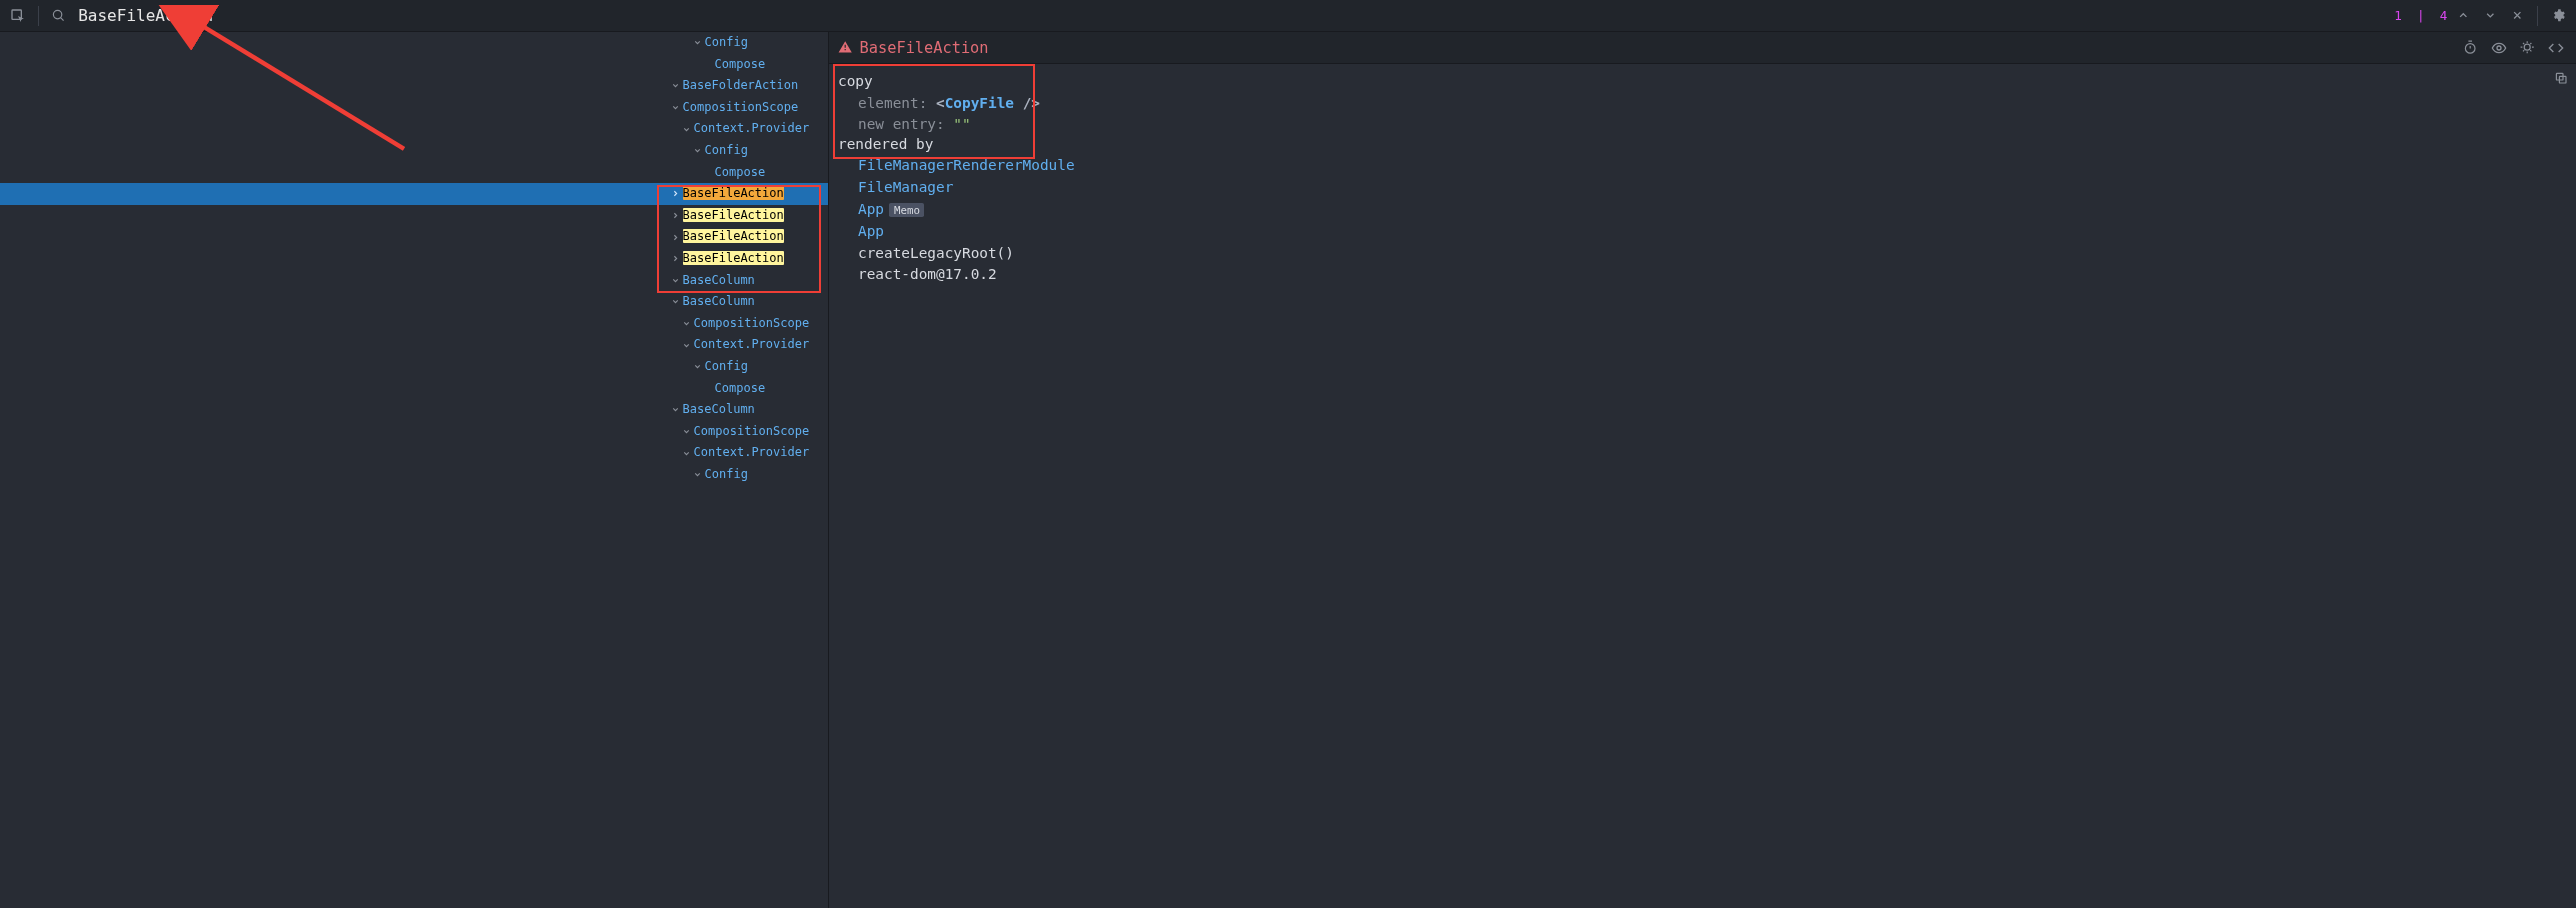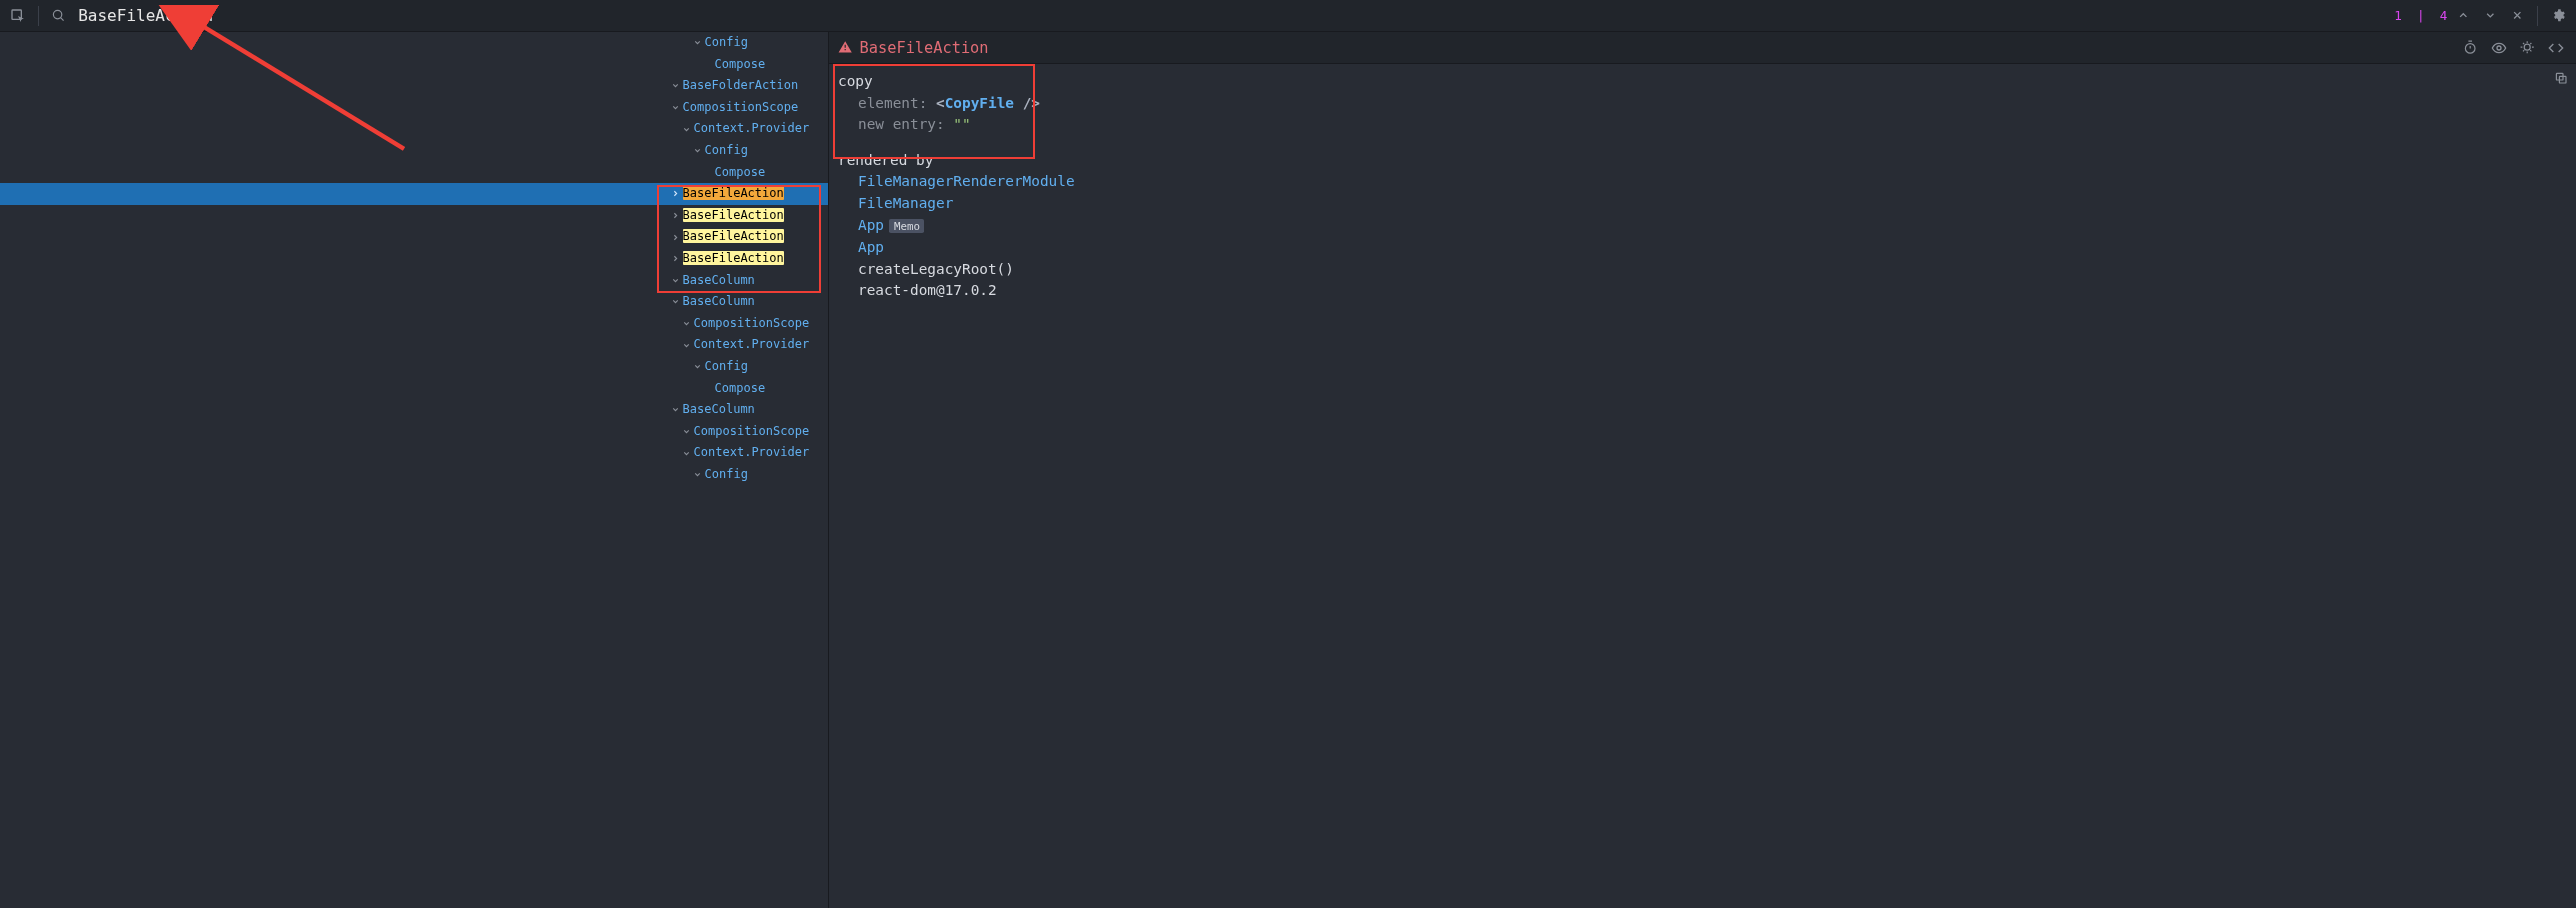--- a/index.html
+++ b/index.html
@@ -422,21 +422,21 @@
             <rect x="4" y="4" width="11" height="11" rx="1"></rect>
           </svg>
       </span>
 
       <div class="section-title">copy</div>
       <div id="props-block">
           <div class="kv-row"><span class="kv-key">element</span><span class="kv-colon">: </span><span class="kv-val-el">&lt;<span class="tag">CopyFile</span> /&gt;</span></div>
           <div class="kv-row"><span class="kv-key">new entry</span><span class="kv-colon">: </span><span class="kv-val-str"></span></div>
         </div>
 
-      <div class="section-title" style="margin-top:16px">rendered by</div>
+      <div class="section-title" style="">rendered by</div>
       <div id="rendered-block" class="rendered-list">
           <div><span class="link">FileManagerRendererModule</span></div>
           <div><span class="link">FileManager</span></div>
           <div><span class="link">App</span><span class="badge">Memo</span></div>
           <div><span class="link">App</span></div>
           <div><span class="plain">createLegacyRoot()</span></div>
           <div><span class="plain">react-dom@17.0.2</span></div>
         </div>
     </div>
   </div>

